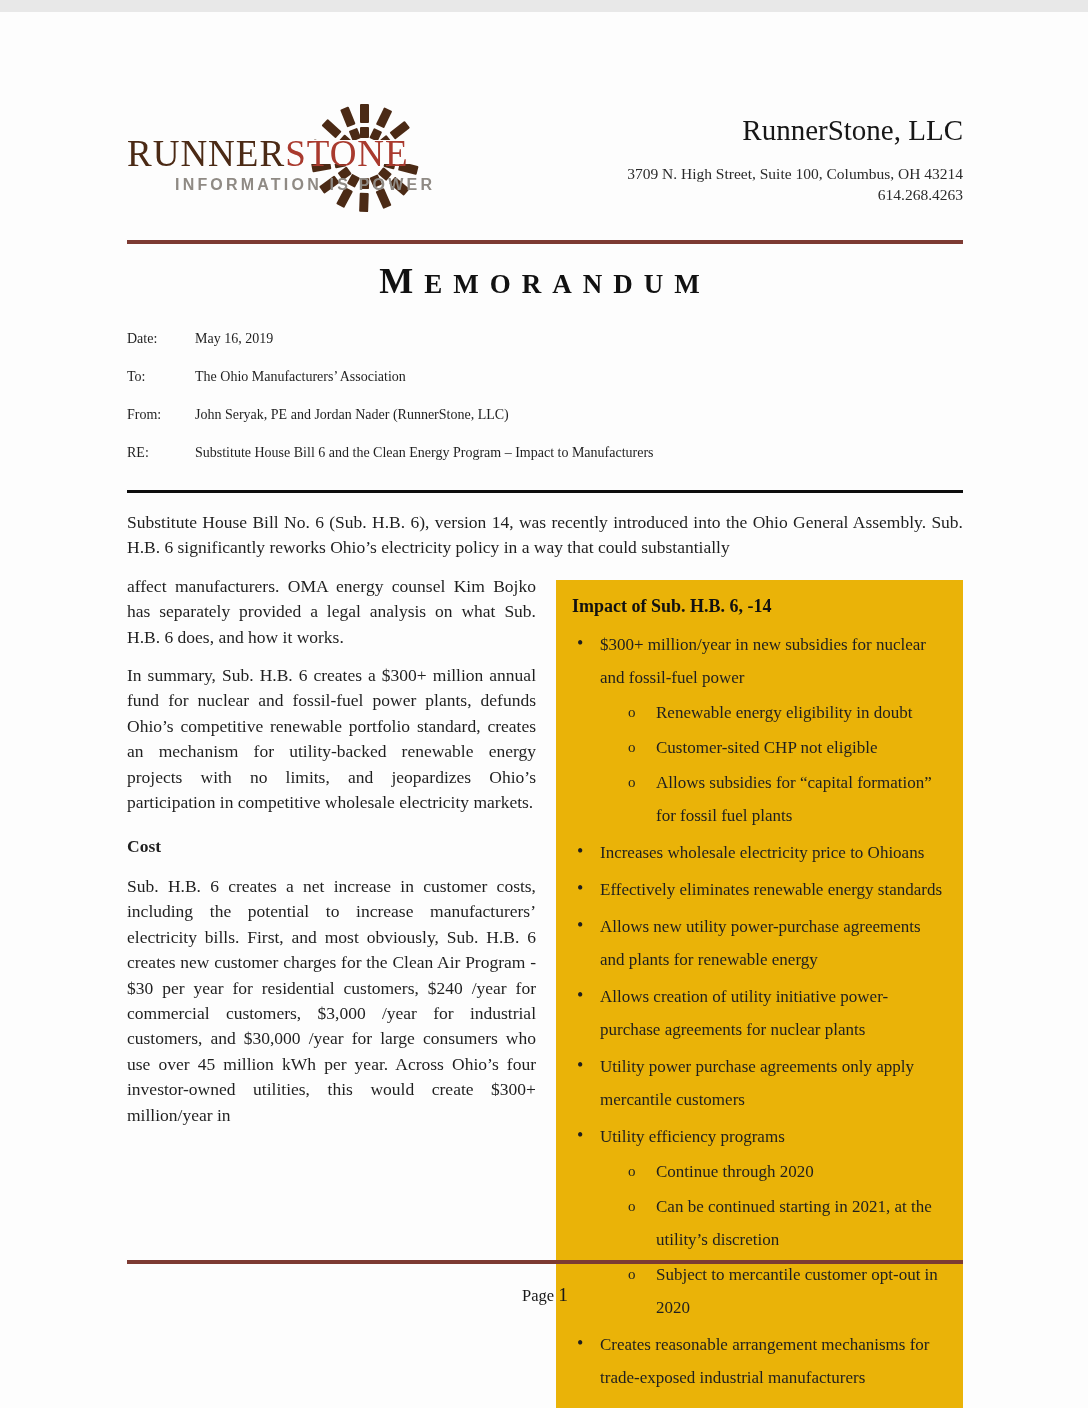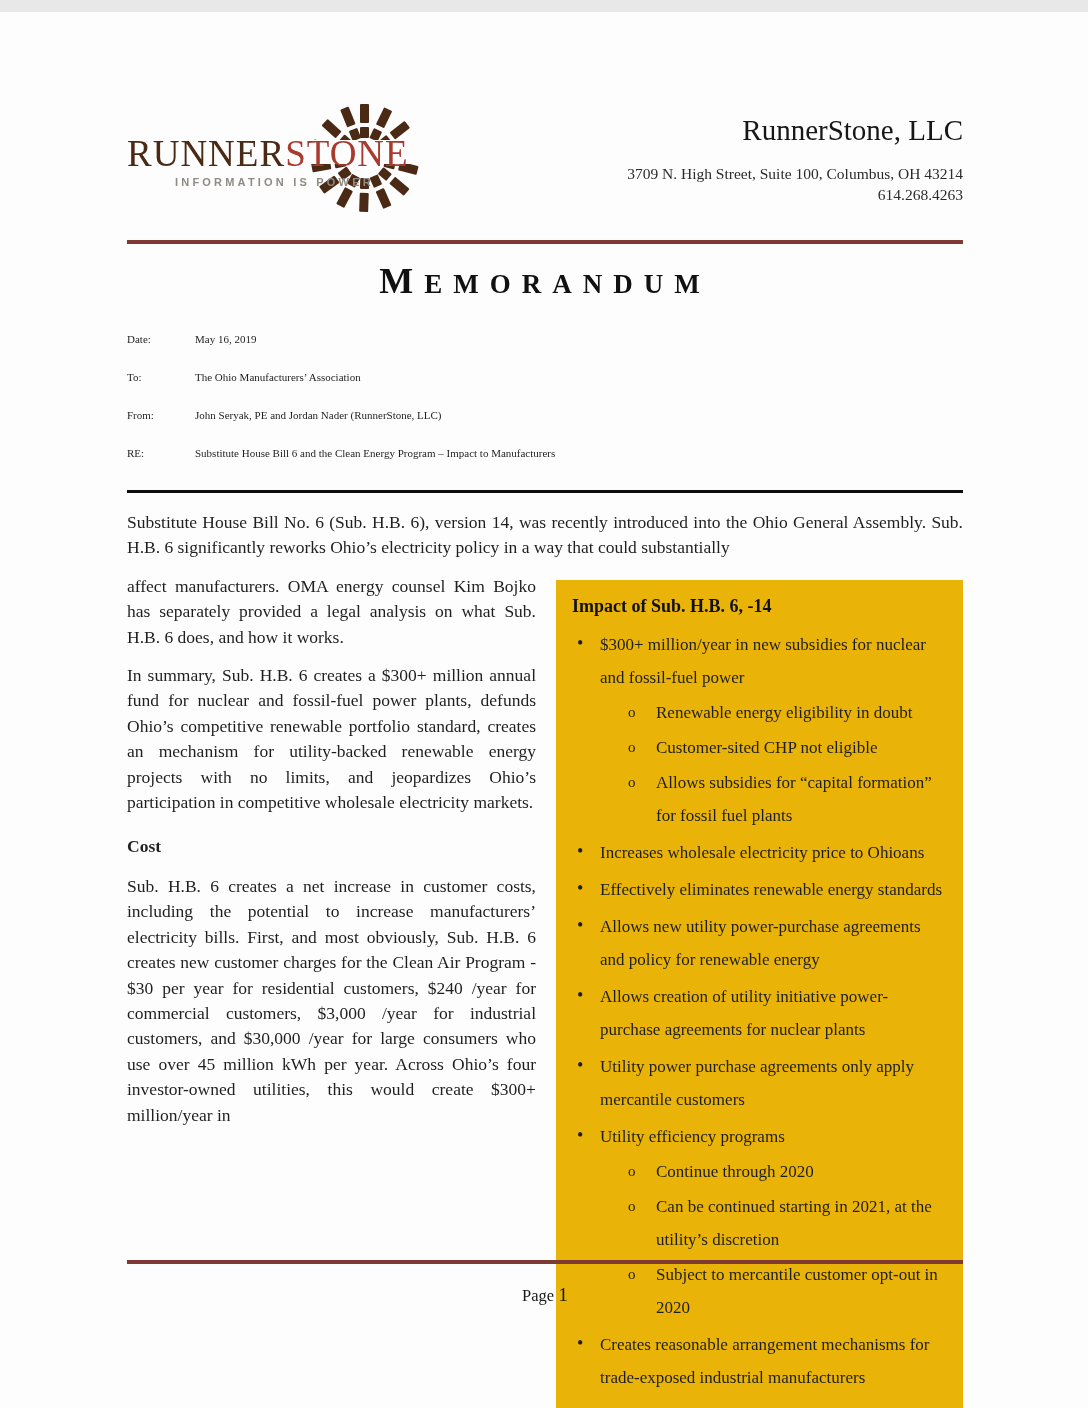--- a/index.html
+++ b/index.html
@@ -13,37 +13,37 @@
   
   .letterhead { display:flex; justify-content:space-between; margin-top:88px; height:116px; }
   .logo { position:relative; width:320px; height:116px; flex:0 0 auto; }
   .sunburst { position:absolute; left:178px; top:-2px; width:120px; height:120px; }
   .wordmark { position:absolute; left:0; top:32px; font-size:37px; letter-spacing:1px; white-space:nowrap; }
   .word-left  { color:#4b2a15; }
   .word-right { color:#a93a2e; position:relative; z-index:2; }
   .tagline {
     position:absolute; left:2px; top:76px; z-index:2;
     font-family:"Liberation Sans", sans-serif; font-weight:bold;
-    font-size:11px; letter-spacing:3.2px; color:#8f8a84; white-space:nowrap;padding-left:46px;
+    font-size:16px; letter-spacing:3.2px; color:#8f8a84; white-space:nowrap;padding-left:46px;
   }
   .company-block { text-align:right; padding-top:14px; }
   .company-name { font-size:29px; margin-bottom:16px; color:#171717; }
   .company-address, .company-phone { font-size:15.5px; line-height:21px; color:#2b2b2b; }
 
   
   .maroon-rule { border:none; height:4px; background:#7d3b33; margin:24px 0 0 0; }
   .black-rule  { border:none; height:3px; background:#0d0d0d; margin:26px 0 0 0; }
 
   
   .memo-title {
     text-align:center; font-size:27px; font-weight:bold; letter-spacing:11px;
     margin:16px 0 26px 0; color:#111;
   }
   .memo-title::first-letter { font-size:36px; }
-  .field-row { display:flex; font-size:11px; margin-bottom:16px; line-height:22px; }
+  .field-row { display:flex; font-size:14px; margin-bottom:16px; line-height:22px; }
   .field-label { width:68px; flex:0 0 auto; }
   .field-value { flex:1; }
 
   
   .body-text { margin-top:17px; font-size:17.5px; line-height:25.4px; text-align:justify; }
   .body-text p { margin:0 0 13px 0; }
   .cost-heading { font-size:17.5px; font-weight:bold; margin:19px 0 14px 0; text-align:left; }
 
   
   .impact-box {
@@ -179,21 +179,21 @@
           <li>
             <span>$300+ million/year in new subsidies for nuclear and fossil-fuel power</span>
             <ul class="sub-list">
               <li>Renewable energy eligibility in doubt</li>
               <li>Customer-sited CHP not eligible</li>
               <li>Allows subsidies for “capital formation” for fossil fuel plants</li>
             </ul>
           </li>
           <li>Increases wholesale electricity price to Ohioans</li>
           <li>Effectively eliminates renewable energy standards</li>
-          <li>Allows new utility power-purchase agreements and policy for renewable energy</li>
+          <li>Allows new utility power-purchase agreements and plants for renewable energy</li>
           <li>Allows creation of utility initiative power-purchase agreements for nuclear plants</li>
           <li>Utility power purchase agreements only apply mercantile customers</li>
           <li>
             <span>Utility efficiency programs</span>
             <ul class="sub-list">
               <li>Continue through 2020</li>
               <li>Can be continued starting in 2021, at the utility’s discretion</li>
               <li>Subject to mercantile customer opt-out in 2020</li>
             </ul>
           </li>

